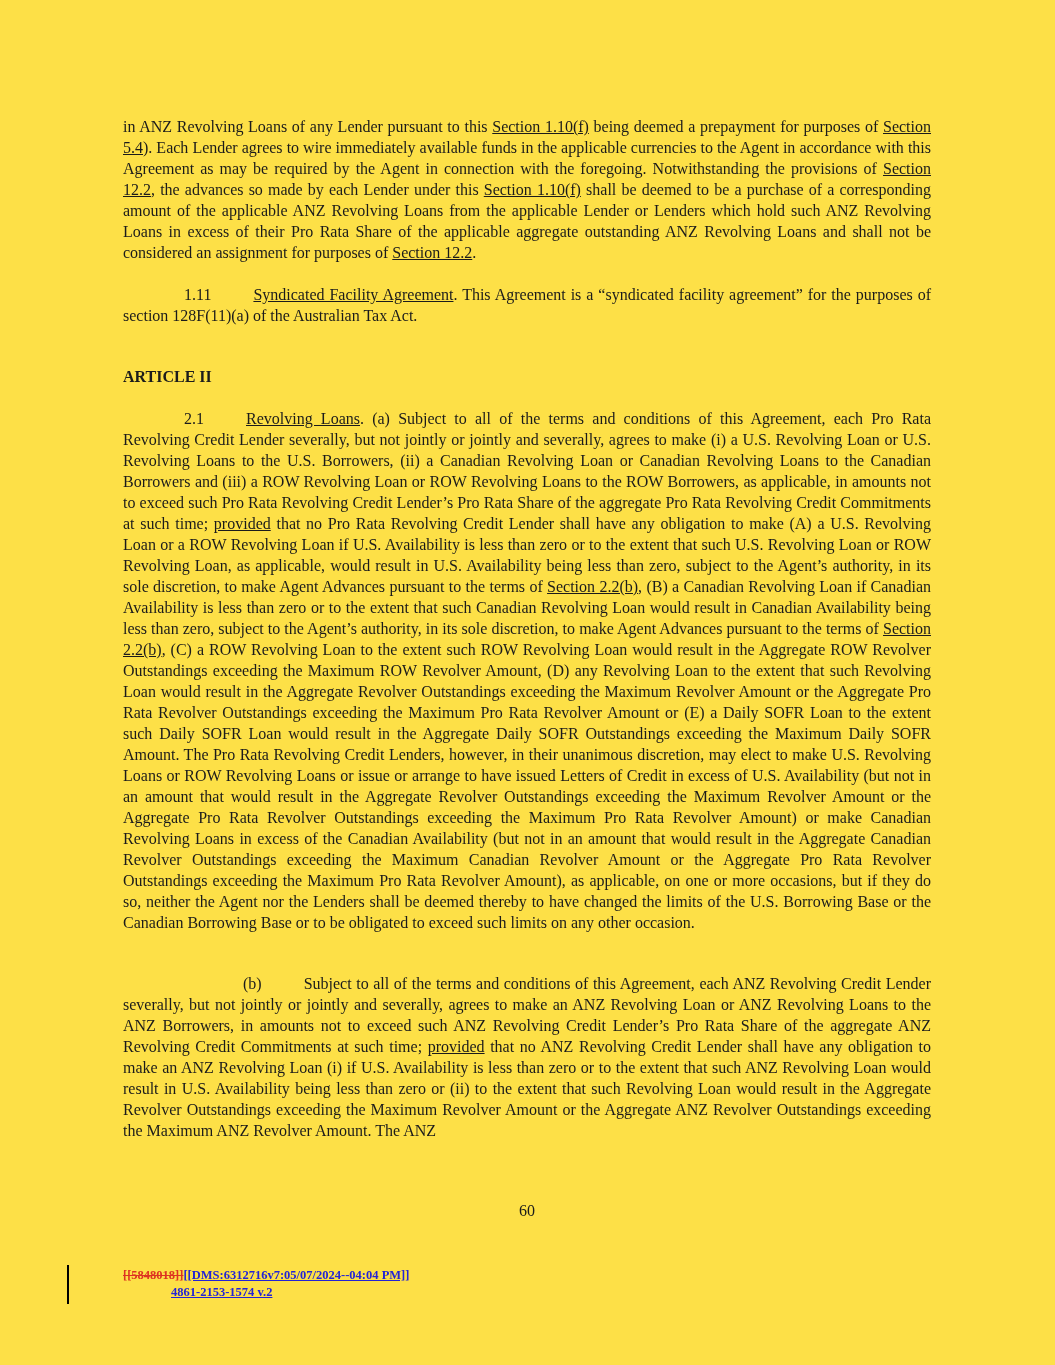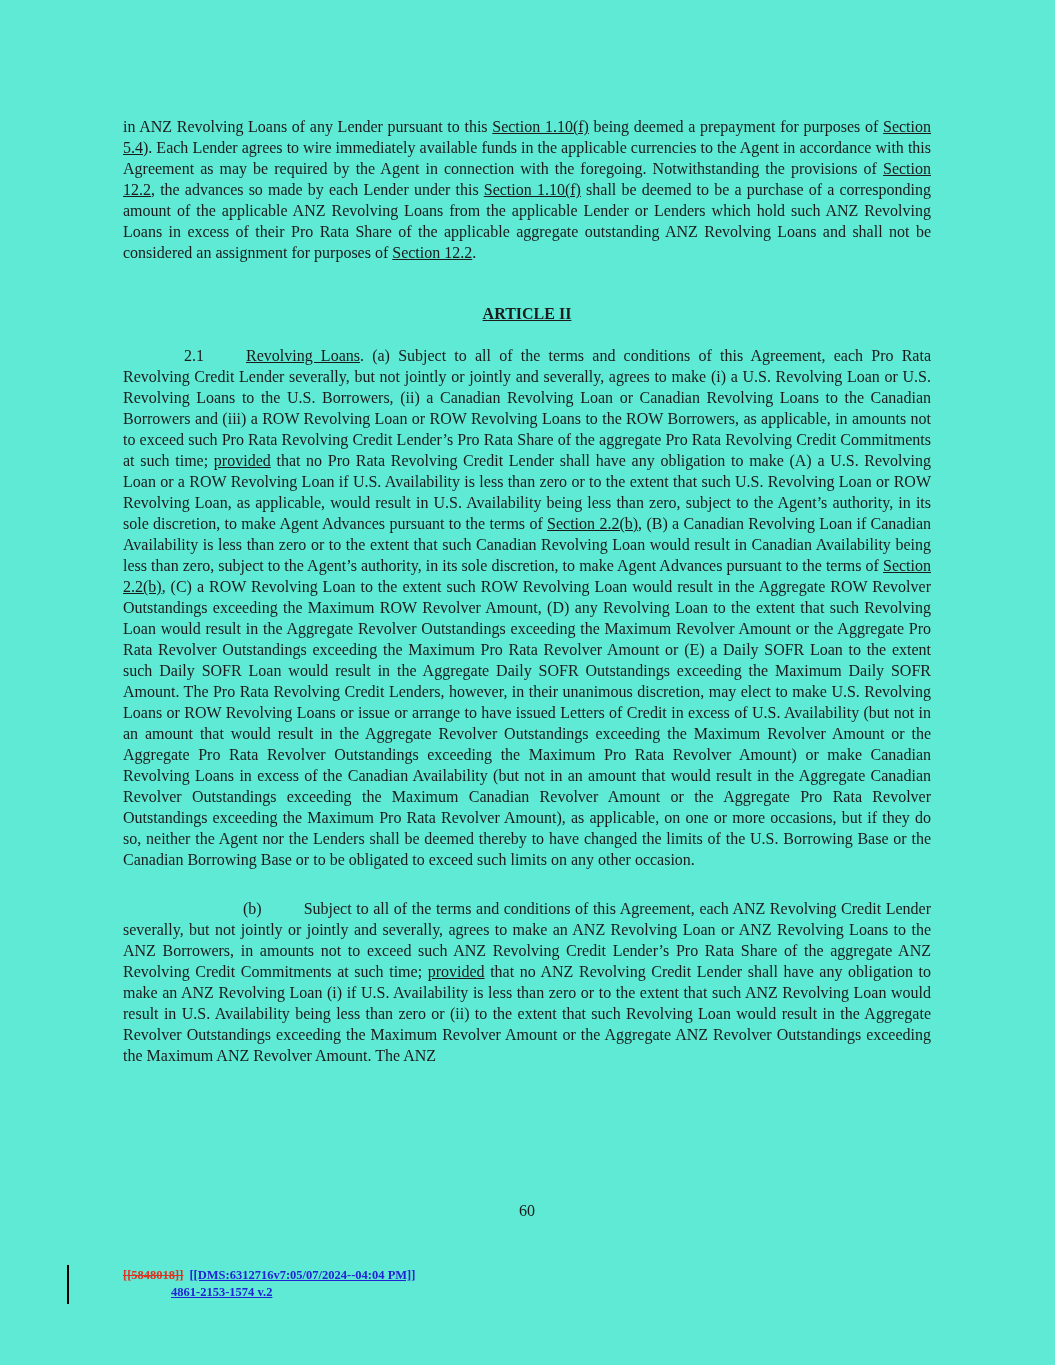--- a/index.html
+++ b/index.html
@@ -1,20 +1,20 @@
 <!DOCTYPE html>
 <html><head>
 <meta charset="utf-8">
 <style>
   html, body { margin: 0; padding: 0; background: #e8e8e8; }
   .page {
     position: relative;
     width: 1055px;
     height: 1365px;
-    background: #5eead4;
+    background: #fde047;
     font-family: "Liberation Serif", "DejaVu Serif", serif;
     color: #1b1b1b;
     overflow: hidden;
   }
   .content {
     position: absolute;
     left: 123px;
     top: 116px;
     width: 808px;
     font-size: 16px;
@@ -22,27 +22,25 @@
   }
   .para {
     margin: 0 0 21px 0;
     text-align: justify;
   }
   .indent-half { text-indent: 61px; }
   .indent-one  { text-indent: 120px; }
   .heading {
     margin: 0 0 21px 0;
     font-weight: bold;
-    text-align: center;
     font-size: 16px;
     line-height: 21px;
-    text-decoration: underline;
   }
   .heading.article { margin-top: 40px; }
-  .para.sec21 { margin-bottom: 28px; }
+  .para.sec21 { margin-bottom: 40px; }
   .u { text-decoration: underline; }
   .strike { text-decoration: line-through; }
   .b { font-weight: bold; }
   .tab { display: inline-block; width: 42px; }
   .page-number {
     position: absolute;
     left: 123px;
     top: 1200px;
     width: 808px;
     text-align: center;
@@ -68,31 +66,32 @@
   }
 </style>
 </head>
 <body>
 
 <div class="page">
 
   <main class="content">
     <p class="para"><span>in ANZ Revolving Loans of any Lender pursuant to this </span><span class="u">Section 1.10(f)</span><span> being deemed a prepayment for purposes of </span><span class="u">Section 5.4</span><span>).  Each Lender agrees to wire immediately available funds in the applicable currencies to the Agent in accordance with this Agreement as may be required by the Agent in connection with the foregoing.  Notwithstanding the provisions of </span><span class="u">Section 12.2</span><span>, the advances so made by each Lender under this </span><span class="u">Section 1.10(f)</span><span> shall be deemed to be a purchase of a corresponding amount of the applicable ANZ Revolving Loans from the applicable Lender or Lenders which hold such ANZ Revolving Loans in excess of their Pro Rata Share of the applicable aggregate outstanding ANZ Revolving Loans and shall not be considered an assignment for purposes of </span><span class="u">Section 12.2</span><span>.</span></p>
 
+    <p class="para indent-half"><span>1.11</span><span class="tab"></span><span class="u">Syndicated Facility Agreement</span><span>.  This Agreement is a “syndicated facility agreement” for the purposes of section 128F(11)(a) of the Australian Tax Act.</span></p>
 
     <h2 class="heading article">ARTICLE II</h2>
 
 
     <p class="para indent-half sec21"><span>2.1</span><span class="tab"></span><span class="u">Revolving Loans</span><span>.  (a) Subject to all of the terms and conditions of this Agreement, each Pro Rata Revolving Credit Lender severally, but not jointly or jointly and severally, agrees to make (i) a U.S. Revolving Loan or U.S. Revolving Loans to the U.S. Borrowers, (ii) a Canadian Revolving Loan or Canadian Revolving Loans to the Canadian Borrowers and (iii) a ROW Revolving Loan or ROW Revolving Loans to the ROW Borrowers, as applicable, in amounts not to exceed such Pro Rata Revolving Credit Lender’s Pro Rata Share of the aggregate Pro Rata Revolving Credit Commitments at such time; </span><span class="u">provided</span><span> that no Pro Rata Revolving Credit Lender shall have any obligation to make (A) a U.S. Revolving Loan or a ROW Revolving Loan if U.S. Availability is less than zero or to the extent that such U.S. Revolving Loan or ROW Revolving Loan, as applicable, would result in U.S. Availability being less than zero, subject to the Agent’s authority, in its sole discretion, to make Agent Advances pursuant to the terms of </span><span class="u">Section 2.2(b)</span><span>, (B) a Canadian Revolving Loan if Canadian Availability is less than zero or to the extent that such Canadian Revolving Loan would result in Canadian Availability being less than zero, subject to the Agent’s authority, in its sole discretion, to make Agent Advances pursuant to the terms of </span><span class="u">Section 2.2(b)</span><span>, (C) a ROW Revolving Loan to the extent such ROW Revolving Loan would result in the Aggregate ROW Revolver Outstandings exceeding the Maximum ROW Revolver Amount, (D) any Revolving Loan to the extent that such Revolving Loan would result in the Aggregate Revolver Outstandings exceeding the Maximum Revolver Amount or the Aggregate Pro Rata Revolver Outstandings exceeding the Maximum Pro Rata Revolver Amount or (E) a Daily SOFR Loan to the extent such Daily SOFR Loan would result in the Aggregate Daily SOFR Outstandings exceeding the Maximum Daily SOFR Amount.  The Pro Rata Revolving Credit Lenders, however, in their unanimous discretion, may elect to make U.S. Revolving Loans or ROW Revolving Loans or issue or arrange to have issued Letters of Credit in excess of U.S. Availability (but not in an amount that would result in the Aggregate Revolver Outstandings exceeding the Maximum Revolver Amount or the Aggregate Pro Rata Revolver Outstandings exceeding the Maximum Pro Rata Revolver Amount) or make Canadian Revolving Loans in excess of the Canadian Availability (but not in an amount that would result in the Aggregate Canadian Revolver Outstandings exceeding the Maximum Canadian Revolver Amount or the Aggregate Pro Rata Revolver Outstandings exceeding the Maximum Pro Rata Revolver Amount), as applicable, on one or more occasions, but if they do so, neither the Agent nor the Lenders shall be deemed thereby to have changed the limits of the U.S. Borrowing Base or the Canadian Borrowing Base or to be obligated to exceed such limits on any other occasion.</span></p>
 
     <p class="para indent-one"><span>(b)</span><span class="tab"></span><span>Subject to all of the terms and conditions of this Agreement, each ANZ Revolving Credit Lender severally, but not jointly or jointly and severally, agrees to make an ANZ Revolving Loan or ANZ Revolving Loans to the ANZ Borrowers, in amounts not to exceed such ANZ Revolving Credit Lender’s Pro Rata Share of the aggregate ANZ Revolving Credit Commitments at such time; </span><span class="u">provided</span><span> that no ANZ Revolving Credit Lender shall have any obligation to make an ANZ Revolving Loan (i) if U.S. Availability is less than zero or to the extent that such ANZ Revolving Loan would result in U.S. Availability being less than zero or (ii) to the extent that such Revolving Loan would result in the Aggregate Revolver Outstandings exceeding the Maximum Revolver Amount or the Aggregate ANZ Revolver Outstandings exceeding the Maximum ANZ Revolver Amount.  The ANZ</span></p>
   </main>
 
   <div class="page-number">60</div>
 
   <div class="change-bar"></div>
 
   <footer class="footer">
-    <div class="footer-line"><span class="strike b" style="color: rgb(221, 51, 34);">[[5848018]]</span><span class="u b" style="color: rgb(35, 35, 214); padding-left: 6px;">[[DMS:6312716v7:05/07/2024--04:04 PM]]</span></div>
+    <div class="footer-line"><span class="strike b" style="color: rgb(221, 51, 34);">[[5848018]]</span><span class="u b" style="color: rgb(35, 35, 214);">[[DMS:6312716v7:05/07/2024--04:04 PM]]</span></div>
     <div class="footer-line"><span class="u b" style="color: rgb(35, 35, 214); margin-left: 48px;">4861-2153-1574 v.2</span></div>
   </footer>
 
 </div>
 
 </body></html>

